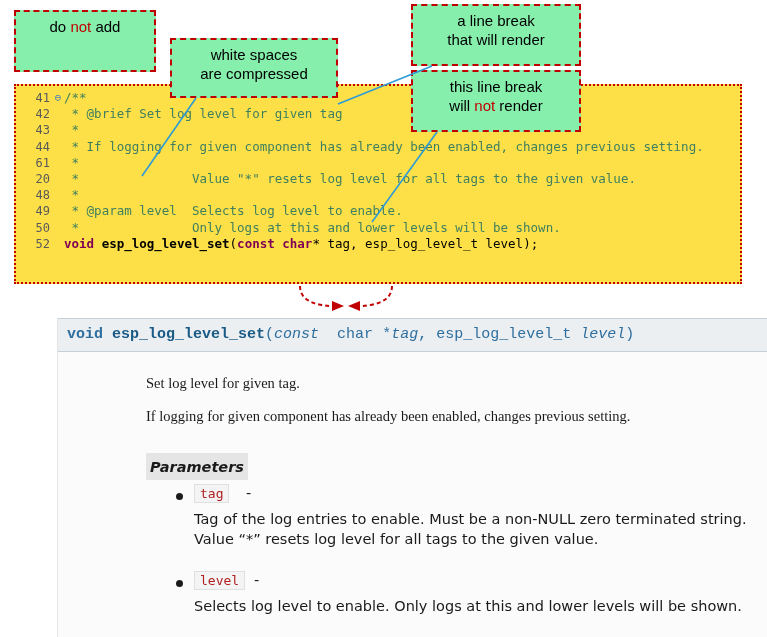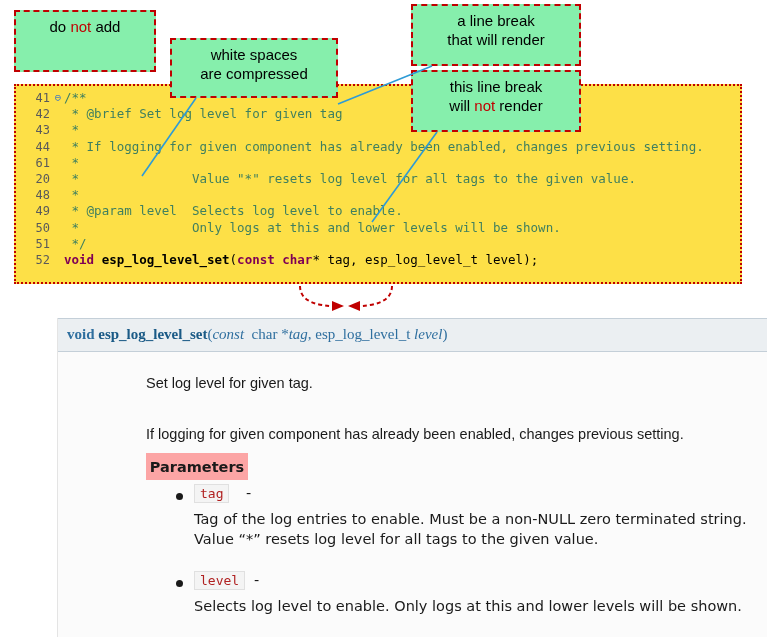--- a/index.html
+++ b/index.html
@@ -139,21 +139,21 @@
     height: 34px;
     background: #ebeff2;
     border-top: 1px solid #c4cfd8;
     border-bottom: 1px solid #c4cfd8;
     box-sizing: border-box;
   }
   .sig-text {
     position: absolute;
     left: 9px;
     top: 7px;
-    font-family: Liberation Serif, serif;
+    font-family: Liberation Mono, monospace;
     font-size: 15px;
     color: #2f6f9f;
   }
   .sig-text .sig-kw {
     color: #2f6f9f;
     font-weight: bold;
   }
   .sig-text .sig-name {
     color: #1a5a86;
     font-weight: bold;
@@ -161,43 +161,44 @@
   .sig-text .sig-const {
     color: #2f6f9f;
     font-style: italic;
   }
   .sig-text .sig-param {
     color: #2f6f9f;
     font-style: italic;
   }
   .doc-para {
     position: absolute;
-    font-family: Liberation Sans, sans-serif;
+    font-family: Liberation Serif, serif;
     font-size: 14.5px;
     color: #1a1a1a;
     line-height: 1.35;
   }
   #doc-p1 { left: 88px; top: 56px; width: 600px; }
-  #doc-p2 { left: 88px; top: 107px; width: 620px; }
+  #doc-p2 { left: 88px; top: 89px; width: 620px; }
 
   #params-header {
     position: absolute;
     left: 88px;
     top: 135px;
     width: 102px;
     height: 27px;
-    background: #fca5a5;
+    background: #e5e5e5;
     font-family: "DejaVu Sans", sans-serif;
     font-size: 14.5px;
     font-weight: bold;
     color: #1a1a1a;
     display: flex;
     align-items: center;
     justify-content: center;
     box-sizing: border-box;
+    font-style: italic;
   }
 
   .param-bullet {
     position: absolute;
     left: 118px;
     width: 7px;
     height: 7px;
     border-radius: 50%;
     background: #1a1a1a;
   }
@@ -312,25 +313,20 @@
       <span class="fold"></span>
       <span class="code-text"> * @param level  Selects log level to enable.</span>
     </div>
 
     <div class="code-line">
       <span class="gutter">50</span>
       <span class="fold"></span>
       <span class="code-text"> *               Only logs at this and lower levels will be shown.</span>
     </div>
 
-    <div class="code-line">
-      <span class="gutter">51</span>
-      <span class="fold"></span>
-      <span class="code-text"> */</span>
-    </div>
 
     <div class="code-line">
       <span class="gutter">52</span>
       <span class="fold"></span>
       <span class="code-text"><span class="kw">void</span><span class="plain"> </span><span class="plain" style="font-weight:bold">esp_log_level_set</span><span class="plain">(</span><span class="kw">const</span><span class="plain"> </span><span class="kw">char</span><span class="plain">* tag, </span><span class="plain">esp_log_level_t</span><span class="plain"> level</span><span class="plain">);</span></span>
     </div>
 
   </div>
 </div>
 

